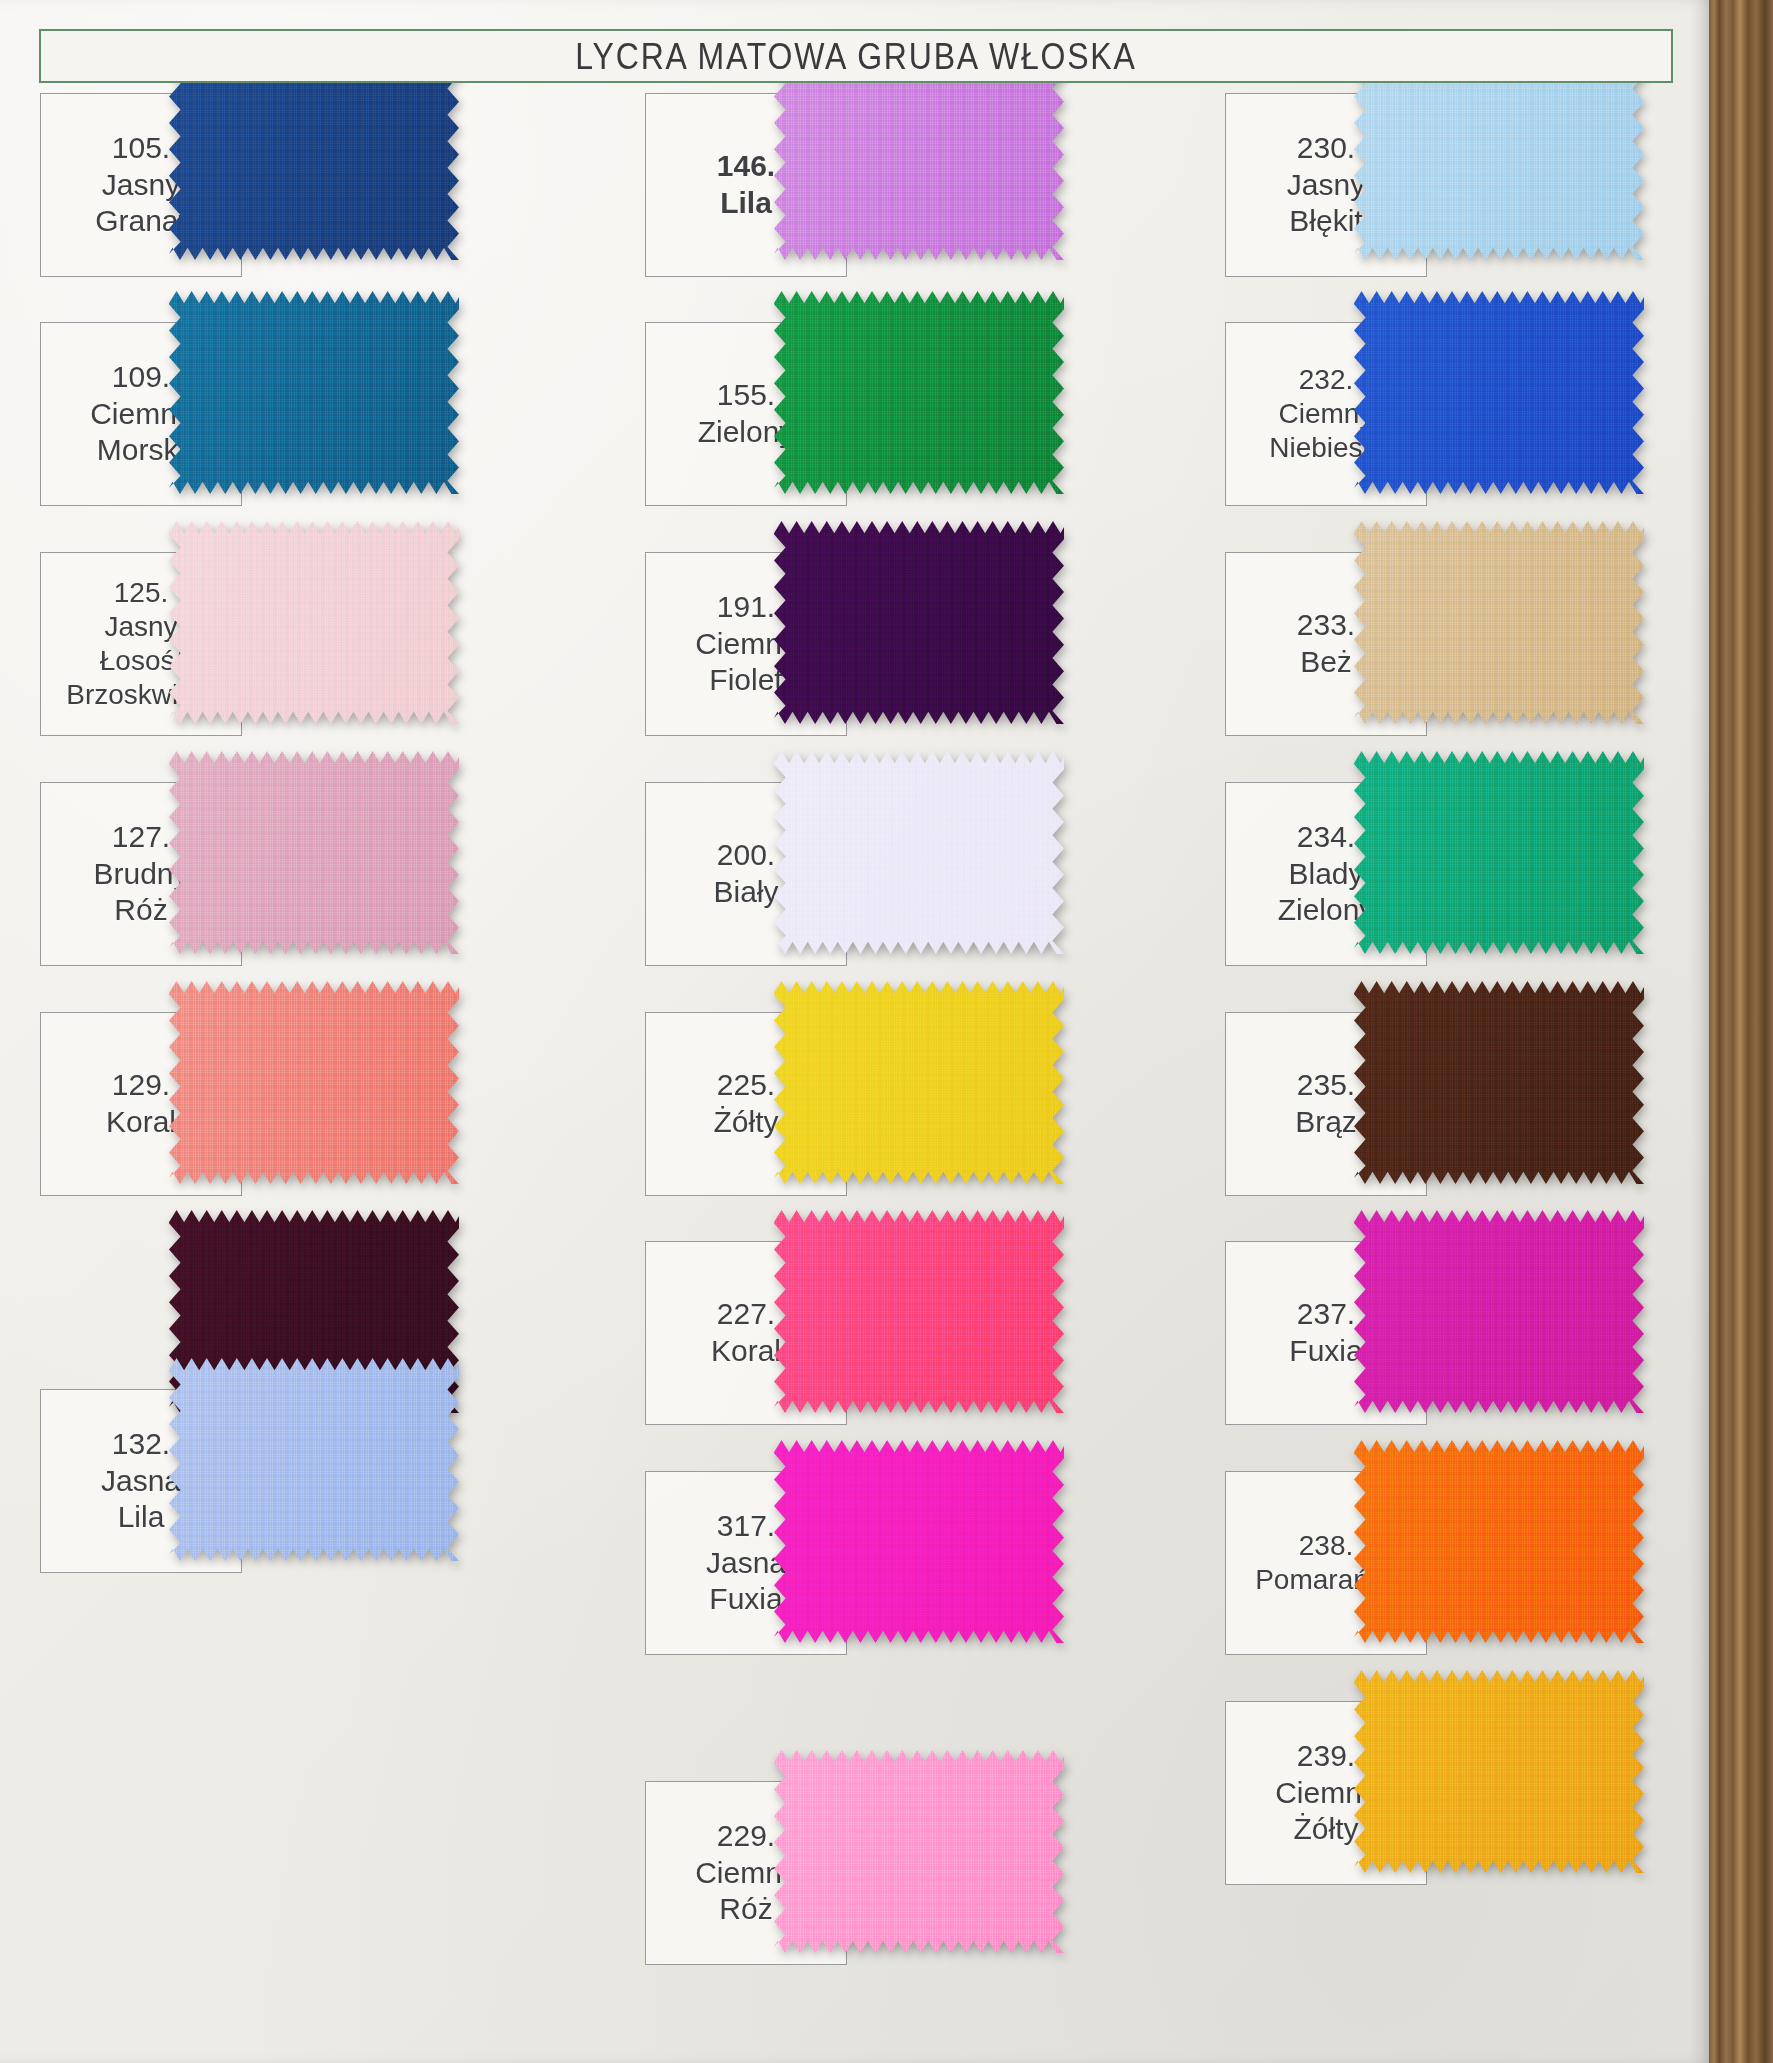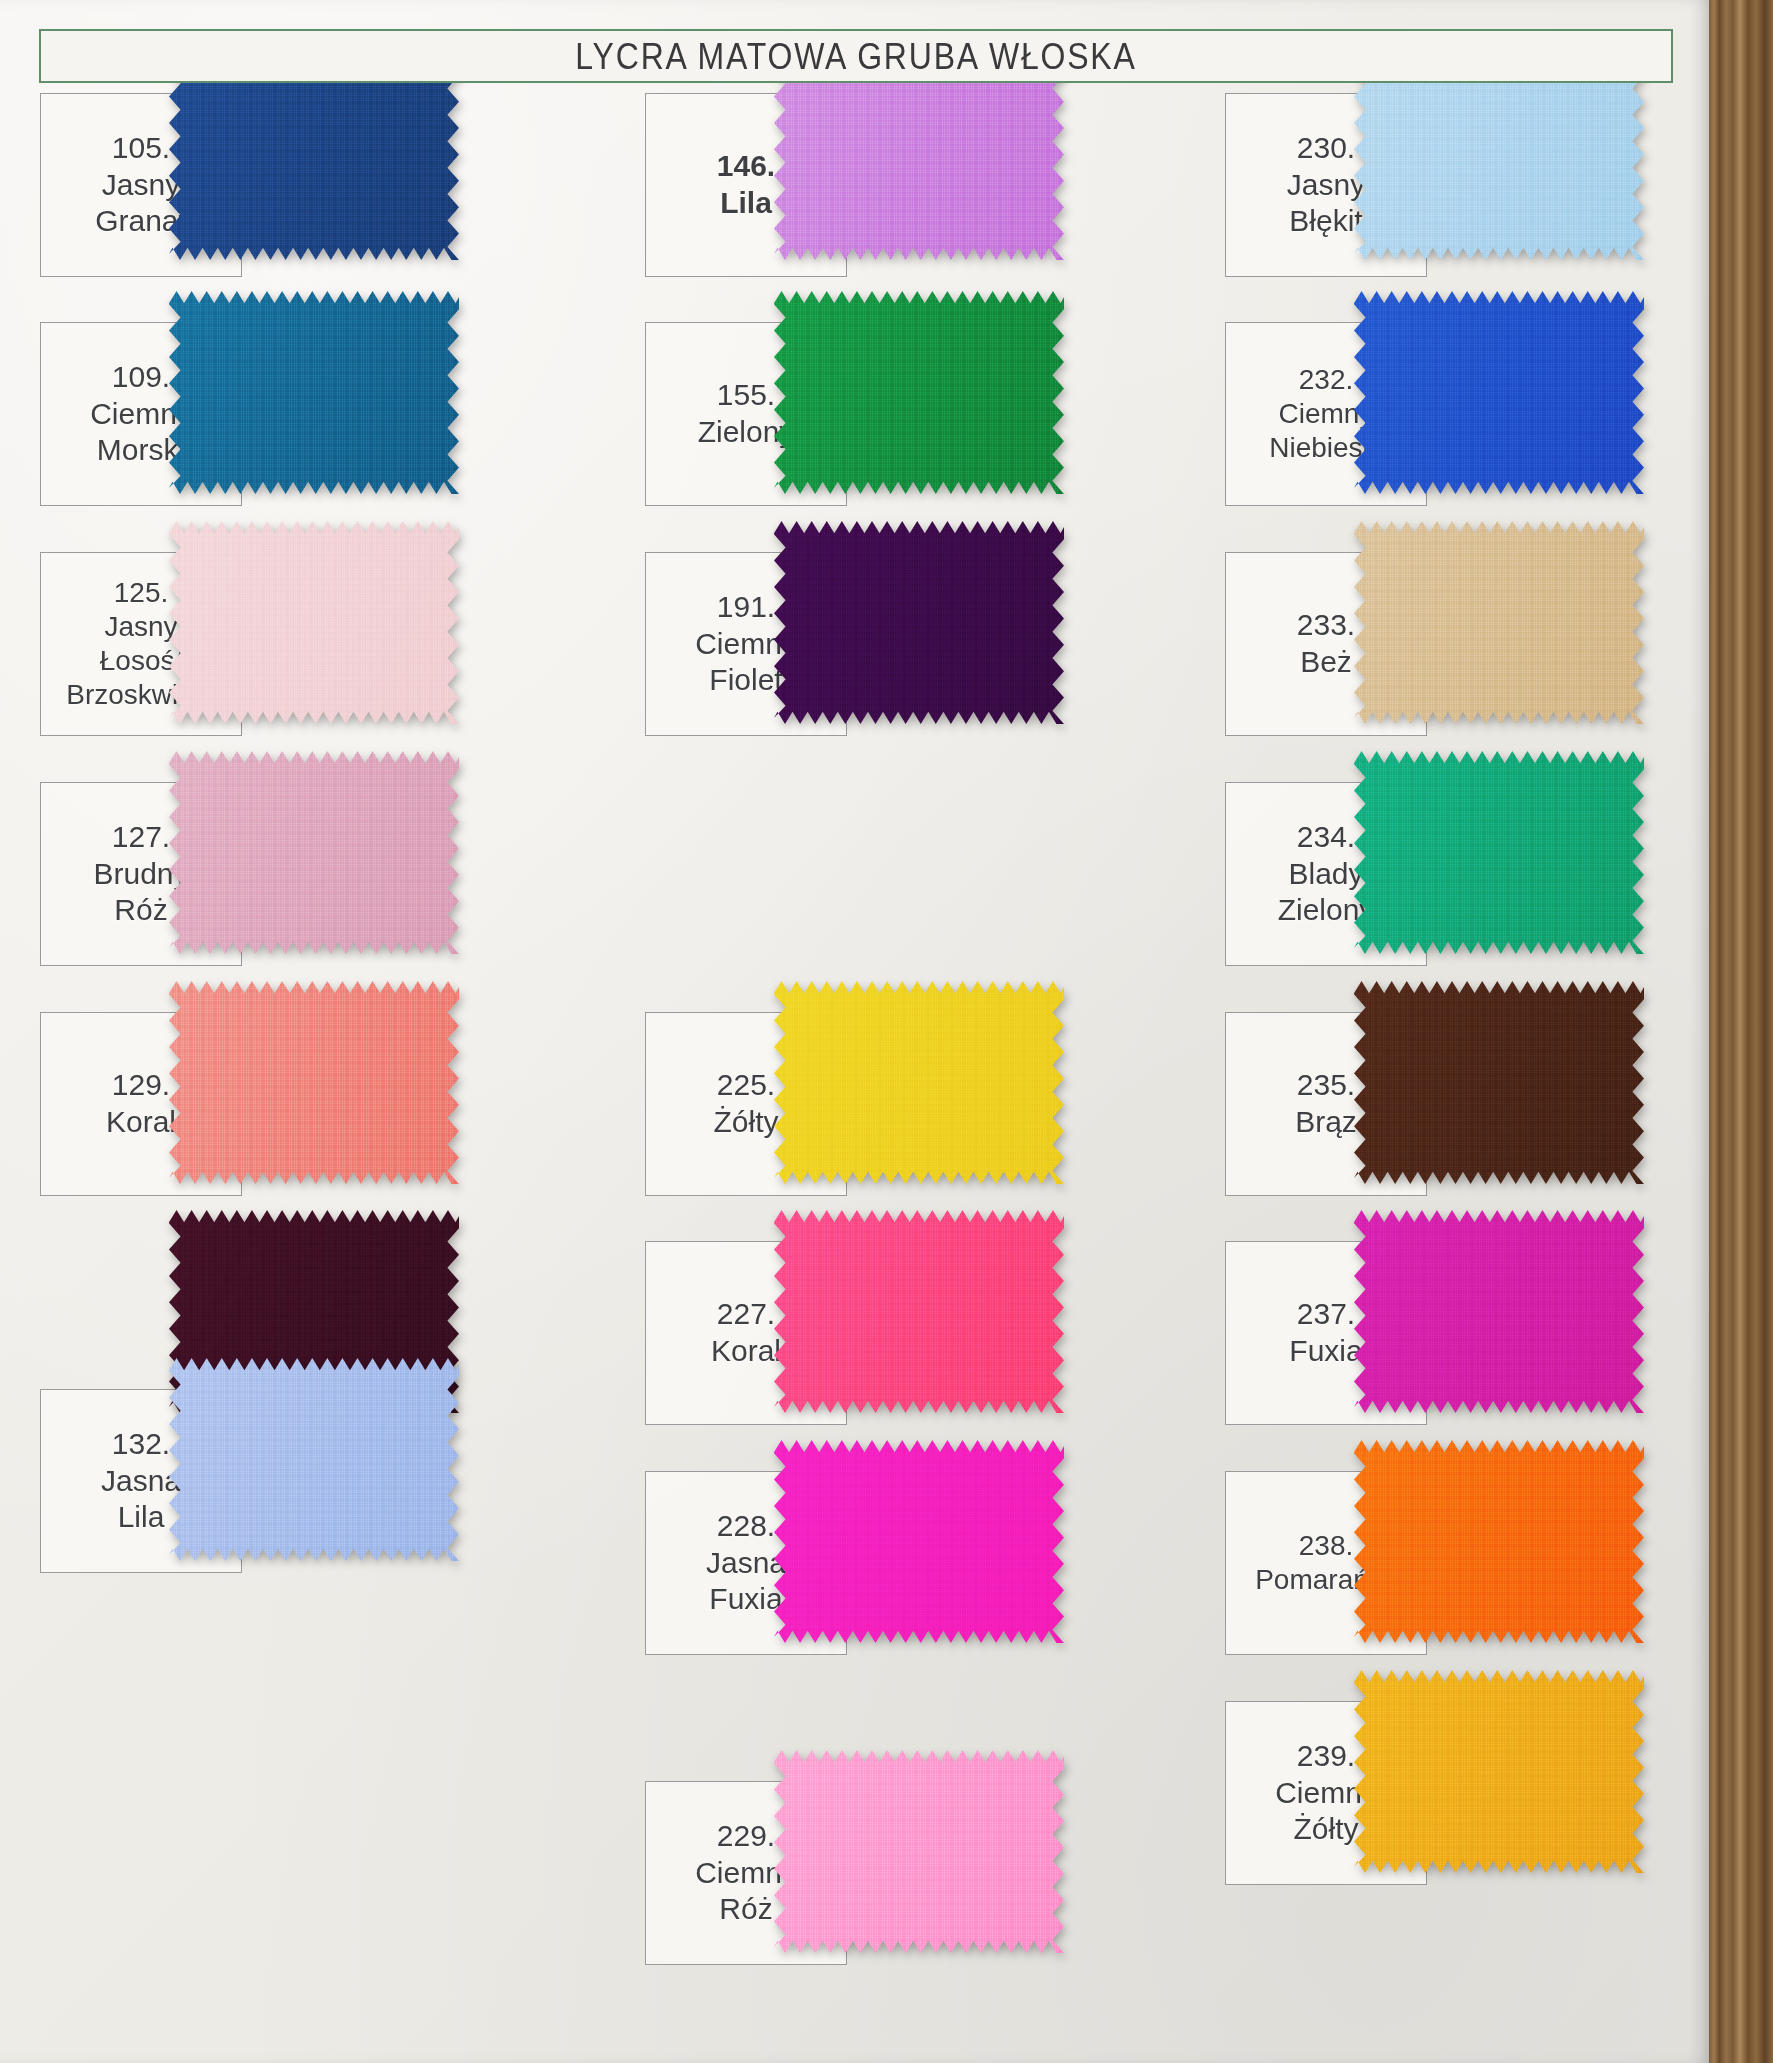--- a/index.html
+++ b/index.html
@@ -241,20 +241,31 @@
           <div class="label-text">
             <div>191.</div>
             <div>Ciemny</div>
             <div>Fiolet</div>
           </div>
         </div>
         <div class="swatch" style="left: 129px; top: -31px;">
           <div class="swatch-inner" style="background: rgb(60, 11, 74);"></div>
         </div>
       </div>
+      <div class="row" style="top: 782px;">
+        <div class="label-box">
+          <div class="label-text">
+            <div>200.</div>
+            <div>Biały</div>
+          </div>
+        </div>
+        <div class="swatch" style="left: 129px; top: -31px;">
+          <div class="swatch-inner" style="background: rgb(237, 234, 248);"></div>
+        </div>
+      </div>
       <div class="row" style="top: 1012px;">
         <div class="label-box">
           <div class="label-text">
             <div>225.</div>
             <div>Żółty</div>
           </div>
         </div>
         <div class="swatch" style="left: 129px; top: -31px;">
           <div class="swatch-inner" style="background: rgb(239, 210, 34);"></div>
         </div>
@@ -266,21 +277,21 @@
             <div>Koral</div>
           </div>
         </div>
         <div class="swatch" style="left: 129px; top: -31px;">
           <div class="swatch-inner" style="background: rgb(252, 72, 130);"></div>
         </div>
       </div>
       <div class="row" style="top: 1471px;">
         <div class="label-box">
           <div class="label-text">
-            <div>228.</div>
+            <div>317.</div>
             <div>Jasna</div>
             <div>Fuxia</div>
           </div>
         </div>
         <div class="swatch" style="left: 129px; top: -31px;">
           <div class="swatch-inner" style="background: rgb(245, 32, 190);"></div>
         </div>
       </div>
       <div class="row" style="top: 1781px;">
         <div class="label-box">

